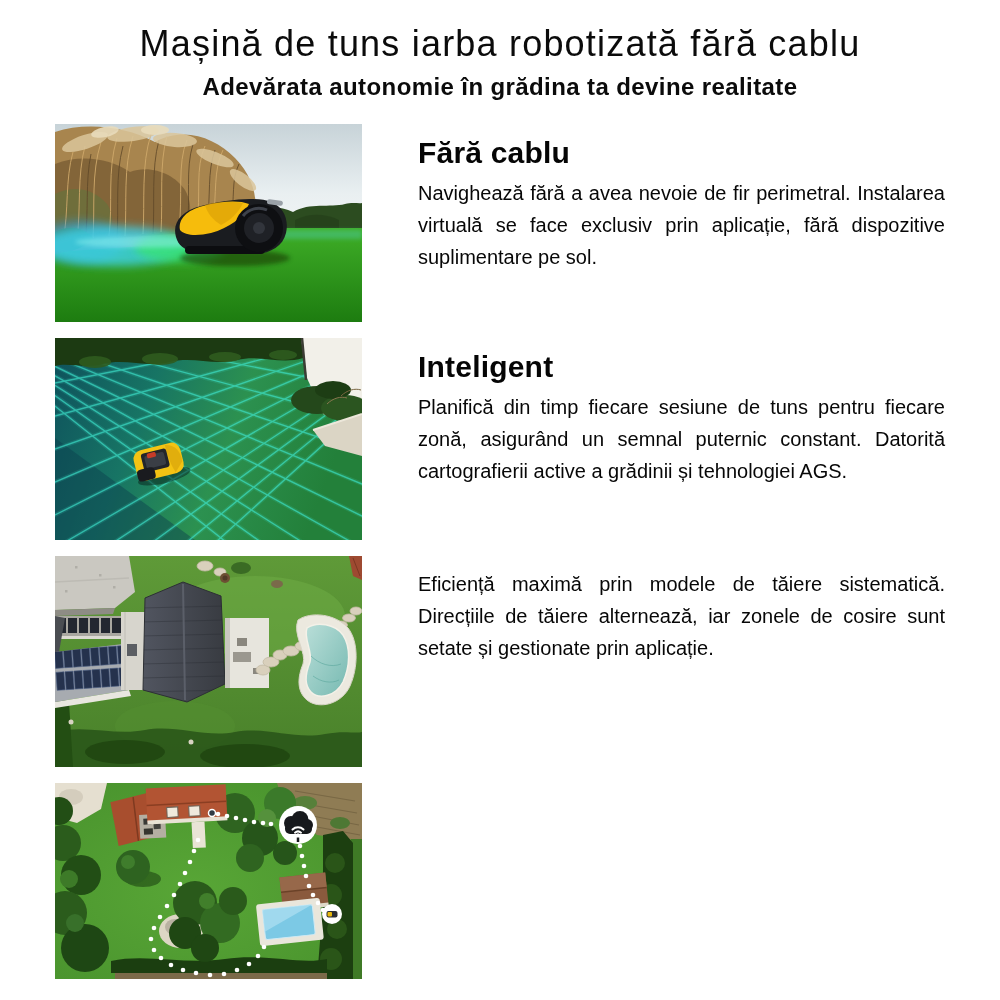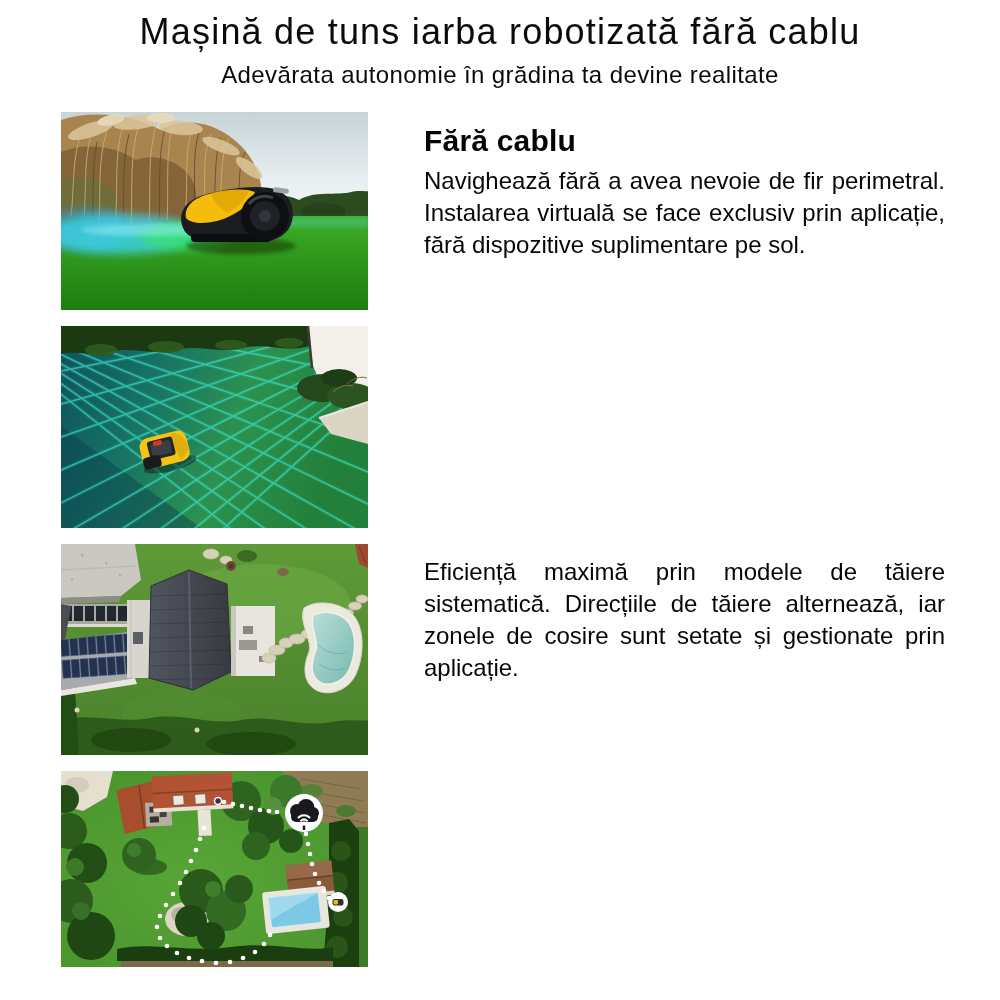--- a/index.html
+++ b/index.html
@@ -1,30 +1,30 @@
 <!DOCTYPE html>
 <html><head>
 <meta charset="utf-8">
 <style>
   html,body{margin:0;padding:0;}
   body{
     width:1000px;height:1000px;overflow:hidden;background:#ffffff;
     font-family:"Liberation Sans",sans-serif;color:#000;
   }
-  .header{text-align:center;padding-top:10px;}
+  .header{text-align:center;padding-top:22px;}
   .page-title{font-size:36px;font-weight:500;letter-spacing:1.2px;line-height:1.2;margin:0;color:#0b0b0b;}
-  .page-subtitle{font-size:24px;font-weight:400;letter-spacing:.4px;margin:8px 0 0;color:#0b0b0b;}
-  .content{margin-top:23px;padding-left:6px;}
+  .page-subtitle{font-size:24px;font-weight:700;letter-spacing:.4px;margin:8px 0 0;color:#0b0b0b;}
+  .content{margin-top:23px;}
   .feature-row{display:flex;align-items:flex-start;padding:0 55px;margin-bottom:16px;}
   .feature-row.last{margin-bottom:0;margin-top:2px;}
   .figure{flex:0 0 307px;width:307px;font-size:0;}
   .figure svg{display:block;}
   .feature-text{margin-left:56px;width:527px;padding-top:12px;}
   .feature-heading{font-size:30px;font-weight:700;letter-spacing:.2px;margin:0 0 8px;line-height:1.1;color:#050505;}
-  .feature-body{font-size:24px;line-height:32px;text-align:justify;margin:0;color:#070707;}
+  .feature-body{font-size:20px;line-height:32px;text-align:justify;margin:0;color:#070707;}
 </style>
 </head>
 <body>
 
 <div class="header">
   <h1 class="page-title">Mașină de tuns iarba robotizată fără cablu</h1>
   <div class="page-subtitle">Adevărata autonomie în grădina ta devine realitate</div>
 </div>
 
 <div class="content">
@@ -175,20 +175,24 @@
         <g transform="translate(104,125) rotate(-14)">
           <ellipse cx="2" cy="14" rx="27" ry="7" fill="#062019" opacity=".5"></ellipse>
           <rect x="-24" y="-17" width="48" height="31" rx="9" fill="#f4c313"></rect>
           <path d="M10,-16 C20,-14 24,-6 23,4 L14,13 C10,2 10,-8 10,-16 Z" fill="#d9a50c" opacity=".7"></path>
           <rect x="-16" y="-13" width="26" height="19" rx="3" fill="#23262b"></rect>
           <rect x="-13" y="-10" width="20" height="13" rx="2" fill="#3a3e45"></rect>
           <rect x="-10" y="-12" width="9" height="5" rx="1.5" fill="#c63c28"></rect>
           <rect x="-24" y="2" width="18" height="12" rx="4" fill="#1a1b1f"></rect>
         </g>
       </svg>
+    </div>
+    <div class="feature-text">
+      <h2 class="feature-heading">Inteligent</h2>
+      <p class="feature-body">Planifică din timp fiecare sesiune de tuns pentru fiecare zonă, asigurând un semnal puternic constant. Datorită cartografierii active a grădinii și tehnologiei AGS.</p>
     </div>
   </div>
 
   <div class="feature-row">
     <div class="figure">
       <svg width="307" height="211" viewBox="0 0 307 211">
         <defs>
           <linearGradient id="lawn3" x1="0" y1="0" x2="0" y2="1">
             <stop offset="0" stop-color="#5f9a38"></stop>
               <stop offset="1" stop-color="#49812a"></stop>

